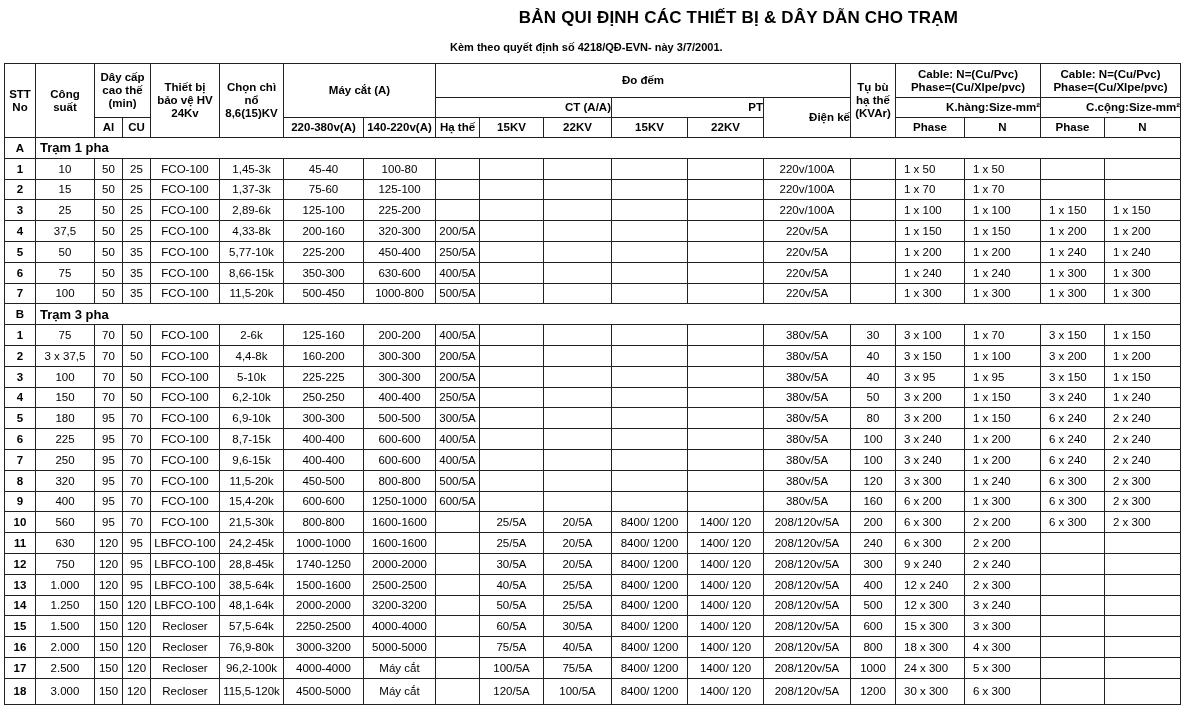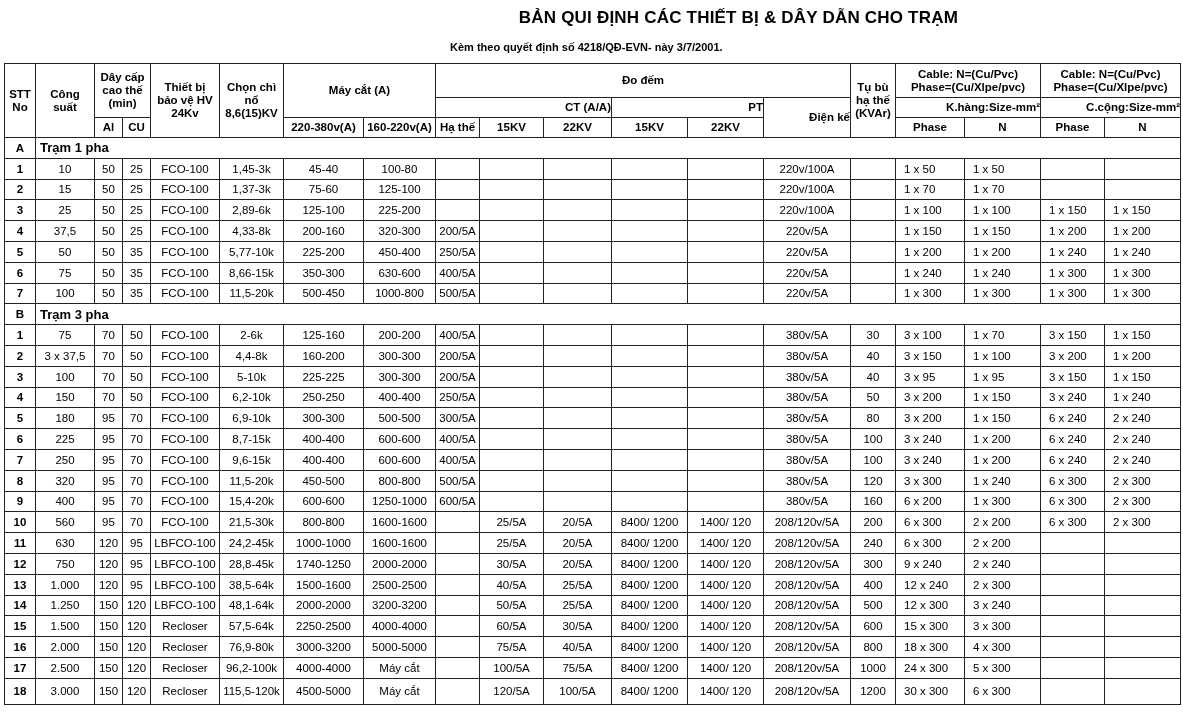--- a/index.html
+++ b/index.html
@@ -71,21 +71,21 @@
       <th colspan="3" class="b">CT (A/A)</th>
       <th colspan="2" class="b">PT</th>
       <th rowspan="2" class="b">Điện kế</th>
       <th colspan="2" class="b">K.hàng:Size-mm²</th>
       <th colspan="2" class="b">C.cộng:Size-mm²</th>
     </tr>
     <tr class="h3">
       <th class="b">Al</th>
       <th class="b">CU</th>
       <th class="b">220-380v(A)</th>
-      <th class="b">160-220v(A)</th>
+      <th class="b">140-220v(A)</th>
       <th class="b">Hạ thế</th>
       <th class="b">15KV</th>
       <th class="b">22KV</th>
       <th class="b">15KV</th>
       <th class="b">22KV</th>
       <th class="b">Phase</th>
       <th class="b">N</th>
       <th class="b">Phase</th>
       <th class="b">N</th>
     </tr>

